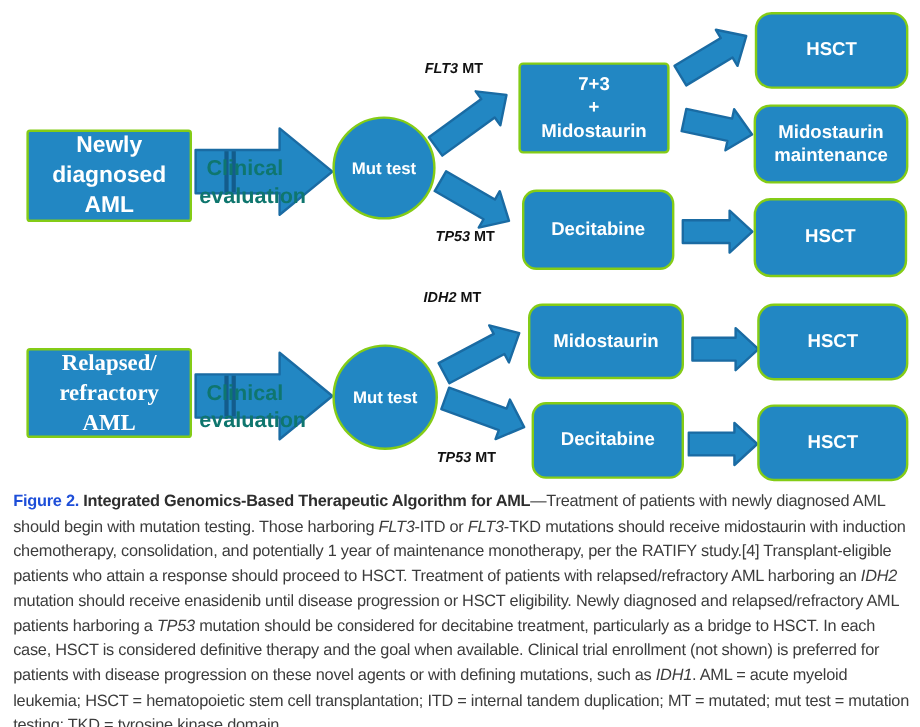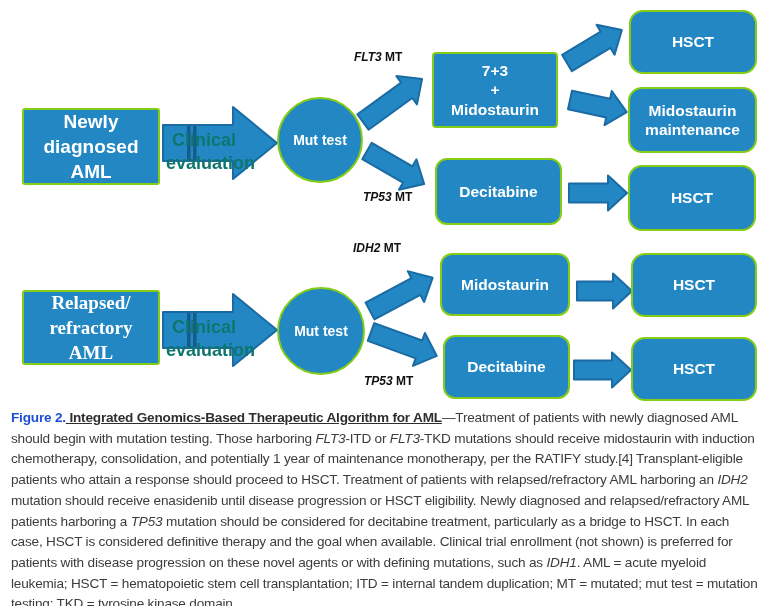--- a/index.html
+++ b/index.html
@@ -13,21 +13,21 @@
   .round{border-radius:14px;font-size:15.5px;line-height:1.25;}
   .circle{border-radius:50%;font-size:14px;font-weight:600;}
   .multiline{white-space:pre-line;}
   .clin-label{position:absolute;width:76px;text-align:center;color:#0f766e;
         font-size:18px;line-height:1.28;font-weight:600;white-space:pre-line;}
   .gene-label{position:absolute;font-size:12px;font-weight:700;color:#111111;white-space:nowrap;}
   .gene-label .g{font-style:italic;}
   .caption{position:absolute;left:11px;top:408px;width:748px;margin:0;
         font-size:13.6px;line-height:20.7px;letter-spacing:-0.2px;color:#3c3c3c;}
   .caption .fig-label{font-weight:700;color:#1d4ed8;}
-  .caption .cap-title{font-weight:700;color:#2e2e2e;text-decoration:underline;}
+  .caption .cap-title{font-weight:700;color:#2e2e2e;}
   .caption i{font-style:italic;}
 </style>
 </head>
 <body>
 
 <div id="page">
 
   <svg id="arrow-layer" viewBox="0 0 767 406" xmlns="http://www.w3.org/2000/svg">
     <g fill="#2287c3" stroke="#1a6ba3" stroke-width="2" stroke-linejoin="round">
 

